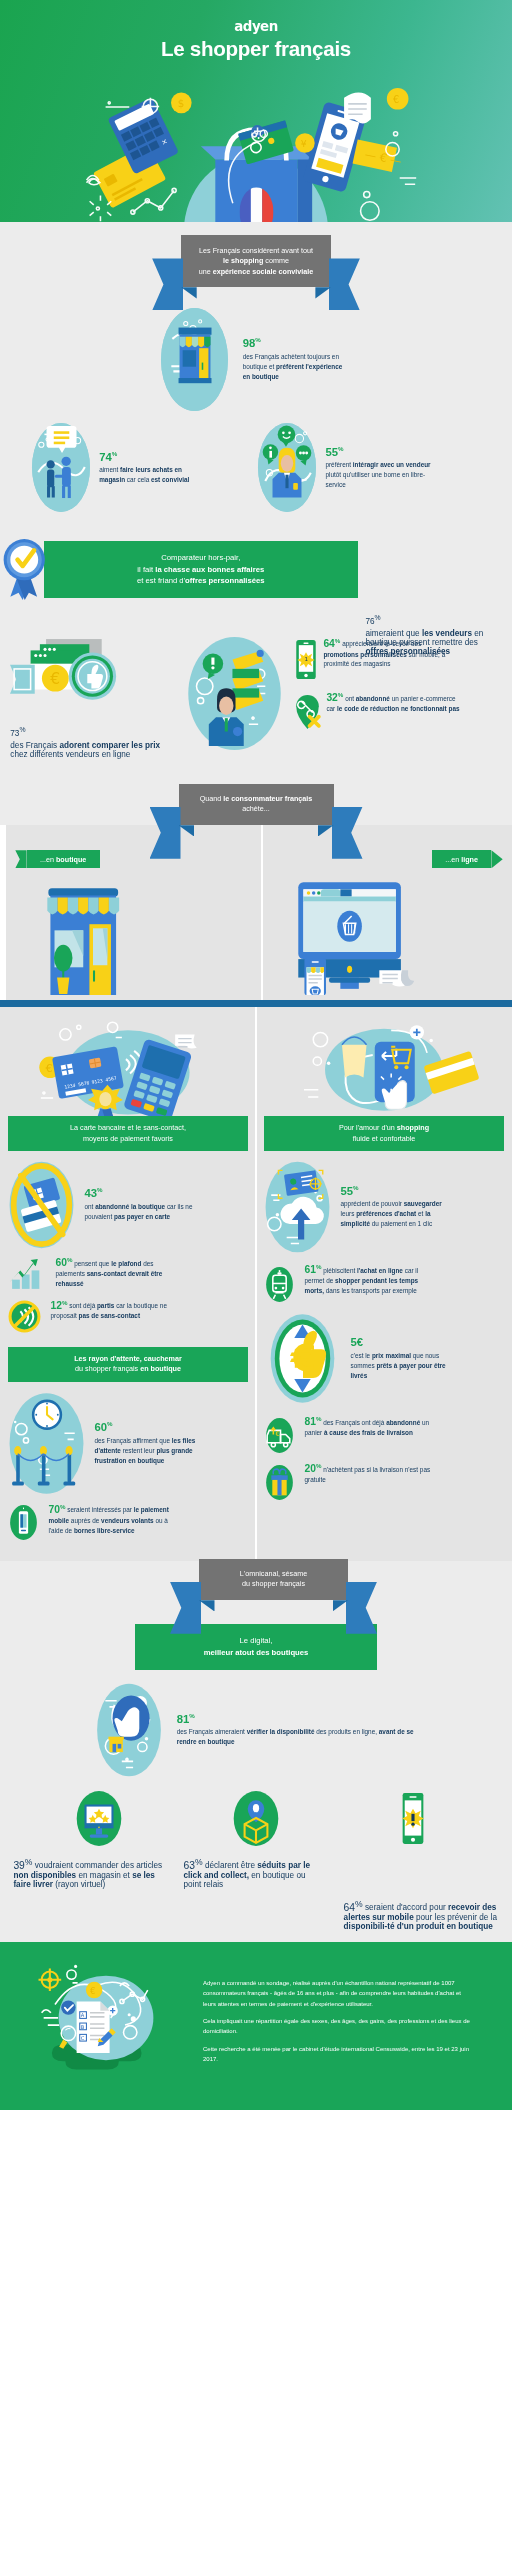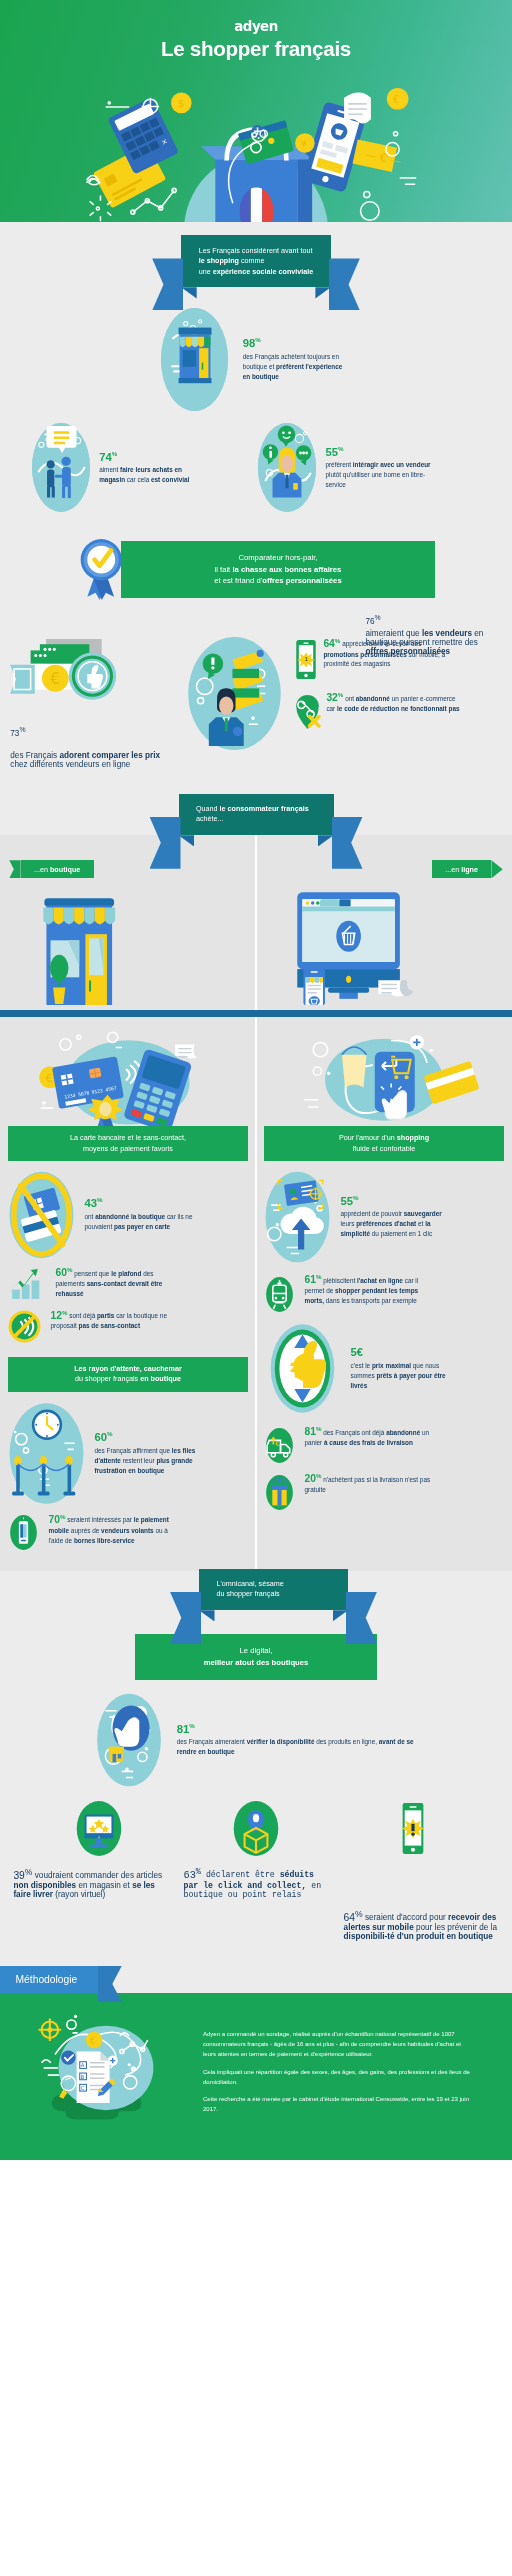--- a/index.html
+++ b/index.html
@@ -29,21 +29,21 @@
   }
   .hero-title{
     position:absolute;top:37px;left:0;right:0;text-align:center;
     color:#fff;font-size:20.6px;font-weight:bold;letter-spacing:-0.3px;
   }
   .hero-art{position:absolute;top:77px;left:0;width:512px;height:232px;}
 
   
   .ribbon-wrap{position:relative;width:512px;display:flex;justify-content:center;}
   .ribbon{
-    position:relative;background:#0f766e;color:#fff;
+    position:relative;background:#737373;color:#fff;text-align:center;
     padding:10.3px 17.5px;font-size:7.2px;line-height:1.45;z-index:3;min-width:149px;
   }
   .ribbon .tail-l,.ribbon .tail-r{
     position:absolute;top:23px;width:31px;height:52px;background:#2e7cbc;z-index:-1;
   }
   .ribbon .tail-l{left:-29px;clip-path:polygon(0 0,100% 0,100% 100%,0 100%,11.3px 50%);}
   .ribbon .tail-r{right:-29px;clip-path:polygon(0 0,100% 0,calc(100% - 11.3px) 50%,100% 100%,0 100%);}
   .ribbon .fold-l,.ribbon .fold-r{
     position:absolute;top:100%;width:15.5px;height:11.3px;background:#1d6ba5;z-index:2;
   }
@@ -334,21 +334,21 @@
           </svg>
         </div>
         <div class="txt" style="width:108px;">
           <div class="num"><span>55</span><sup>%</sup></div>
           <div style="margin-top:2.6px;"><span>préfèrent </span><b>intéragir avec un vendeur</b><span> plutôt qu'utiliser une borne en libre-service</span></div>
         </div>
       </div>
     </div>
   </div>
 
-  <div class="grey" style="padding:9.3px 0 3.1px;display:flex;justify-content:center;align-items:center;">
+  <div class="grey" style="padding:9.3px 0 3.1px;display:flex;align-items:center;">
     <svg width="49" height="67" viewBox="0 0 95 130" style="margin-right:-5.2px;z-index:2;">
       <path d="M34 78 l-14 40 l16 -8 l8 14 l16 -42z" fill="#3b7fd4"></path>
       <path d="M58 78 l14 40 l-16 -8 l-8 14 l-16 -42z" fill="#2f6cbb"></path>
       <circle cx="47" cy="46" r="40" fill="#3b7fd4"></circle>
       <circle cx="47" cy="46" r="34" fill="#5d9ae0"></circle>
       <circle cx="47" cy="46" r="27" fill="#fff"></circle>
       <path d="M34 46 l10 12 l22 -30" fill="none" stroke="#f8d117" stroke-width="9" stroke-linecap="round" stroke-linejoin="round"></path>
     </svg>
     <div class="gbanner" style="width:314px;">
       <div>Comparateur hors-pair,</div>
@@ -385,21 +385,21 @@
           <path d="M0 54 h48 v56 h-48 l12 -28z" fill="#8ed0d8"></path>
           <rect x="8" y="62" width="32" height="40" fill="none" stroke="#fff" stroke-width="3"></rect>
           <circle cx="160" cy="76" r="46" fill="#8ed0d8"></circle>
           <circle cx="160" cy="76" r="40" fill="#19a558"></circle>
           <circle cx="160" cy="76" r="34" fill="#8ed0d8"></circle>
           <circle cx="160" cy="76" r="28" fill="none" stroke="#fff" stroke-width="3"></circle>
           <path d="M150 90 v-18 h8 v18z M158 72 q0 -16 10 -18 q6 0 2 10 l-4 8 h10 q6 0 4 8 l-4 14 q-2 6 -8 6 h-10z" fill="#fff"></path>
         </svg>
         <div class="txt" style="width:155px;margin-top:2.1px;">
           <div class="num"><span>73</span><sup>%</sup></div>
-          <div style="margin-top:13px;"><span>des Français </span><b>adorent comparer les prix</b><span> chez différents vendeurs en ligne</span></div>
+          <div style="margin-top:3px;"><span>des Français </span><b>adorent comparer les prix</b><span> chez différents vendeurs en ligne</span></div>
         </div>
       </div>
 
       <div style="width:108px;">
         <svg width="103" height="113" viewBox="0 0 200 220">
           <ellipse cx="100" cy="110" rx="90" ry="110" fill="#8ed0d8"></ellipse>
           <circle cx="42" cy="96" r="16" fill="none" stroke="#fff" stroke-width="3"></circle>
           <circle cx="34" cy="124" r="6" fill="none" stroke="#fff" stroke-width="3"></circle>
           <circle cx="150" cy="72" r="9" fill="none" stroke="#fff" stroke-width="3"></circle>
           <path d="M144 96 h16 M148 110 h12 M128 170 h18 M136 156 a2 2 0 1 0 .1 0" stroke="#fff" stroke-width="3" fill="none"></path>
@@ -461,21 +461,21 @@
       <div class="ribbon" style="max-width:155px;">
         <span class="tail-l"></span>
         <span class="tail-r"></span>
         <span class="fold-l"></span>
         <span class="fold-r"></span>
         <div><span>Quand </span><b>le consommateur français</b><span> achète...</span></div>
       </div>
     </div>
   </div>
 
-  <div class="grey2" style="padding:0 0 5.2px;position:relative;">
+  <div class="grey2" style="padding:0 0 5.2px;position:relative;margin-left:6px;">
     <div style="position:absolute;left:255px;top:0;bottom:0;width:2.1px;background:#fff;"></div>
 
     <div style="display:flex;justify-content:space-between;padding:25px 20.6px 0;">
       <div class="tag l"><span>...en </span><b>boutique</b></div>
       <div class="tag r"><span>...en </span><b>ligne</b></div>
     </div>
 
     <div style="display:flex;justify-content:space-around;padding-top:8.2px;">
       <svg width="185" height="118" viewBox="0 0 360 230">
         <rect x="16" y="22" width="136" height="16" rx="7" fill="#1e6fae"></rect>
@@ -896,34 +896,29 @@
         <path d="M50 36 l5 9 l10 -5 l-4 10 l10 5 l-10 5 l4 10 l-10 -5 l-5 9 l-5 -9 l-10 5 l4 -10 l-10 -5 l10 -5 l-4 -10 l10 5z" fill="#f8d117"></path>
         <rect x="47" y="46" width="6" height="14" fill="#12385c"></rect>
         <circle cx="50" cy="66" r="3.2" fill="#12385c"></circle>
       </svg>
     </div>
 
     <div style="display:flex;justify-content:space-between;padding:9.3px 13.4px 0;gap:10.3px;">
       <div class="txt" style="width:149px;">
         <span class="num" style="font-size:10.3px;"><span>39</span><sup>%</sup></span><span> voudraient commander des articles </span><b>non disponibles</b><span> en magasin et </span><b>se les faire livrer</b><span> (rayon virtuel)</span>
       </div>
-      <div class="txt" style="width:139px;font-family:Liberation Mono, monospace;">
+      <div class="txt" style="width:139px;">
         <span class="num" style="font-size:10.3px;"><span>63</span><sup>%</sup></span><span> déclarent être </span><b>séduits par le click and collect,</b><span> en boutique ou point relais</span>
       </div>
       <div class="txt" style="width:155px;margin-top:42px;">
         <span class="num" style="font-size:10.3px;"><span>64</span><sup>%</sup></span><span> seraient d'accord pour </span><b>recevoir des alertes sur mobile</b><span> pour les prévenir de la </span><b>disponibili-té d'un produit en boutique</b>
       </div>
     </div>
   </div>
 
-  <div class="grey" style="padding:13.4px 0 0;">
-    <div class="meth-ribbon">
-      <span>Méthodologie</span>
-    </div>
-  </div>
 
   <div class="green" style="display:flex;align-items:center;padding:14.4px 20.6px 24px;gap:12.4px;">
     <svg width="170" height="129" viewBox="0 0 330 250" style="flex:none;">
       <path d="M60 186 q0-16 22-16 h130 q22 0 22 16 0 16 -22 16 h-22 q0 16 -22 16 h-60 q-22 0 -22 -16 h-4 q-22 0 -22 -16z" fill="#108a45"></path>
       <ellipse cx="165" cy="118" rx="92" ry="82" fill="#8ed0d8"></ellipse>
       <circle cx="56" cy="44" r="16" fill="none" stroke="#f8d117" stroke-width="4"></circle>
       <path d="M56 22 v44 M34 44 h44" stroke="#f8d117" stroke-width="4"></path>
       <circle cx="56" cy="44" r="5" fill="#f8d117"></circle>
       <circle cx="98" cy="34" r="9" fill="none" stroke="#fff" stroke-width="3"></circle>
       <circle cx="106" cy="18" r="3" fill="#fff"></circle>

